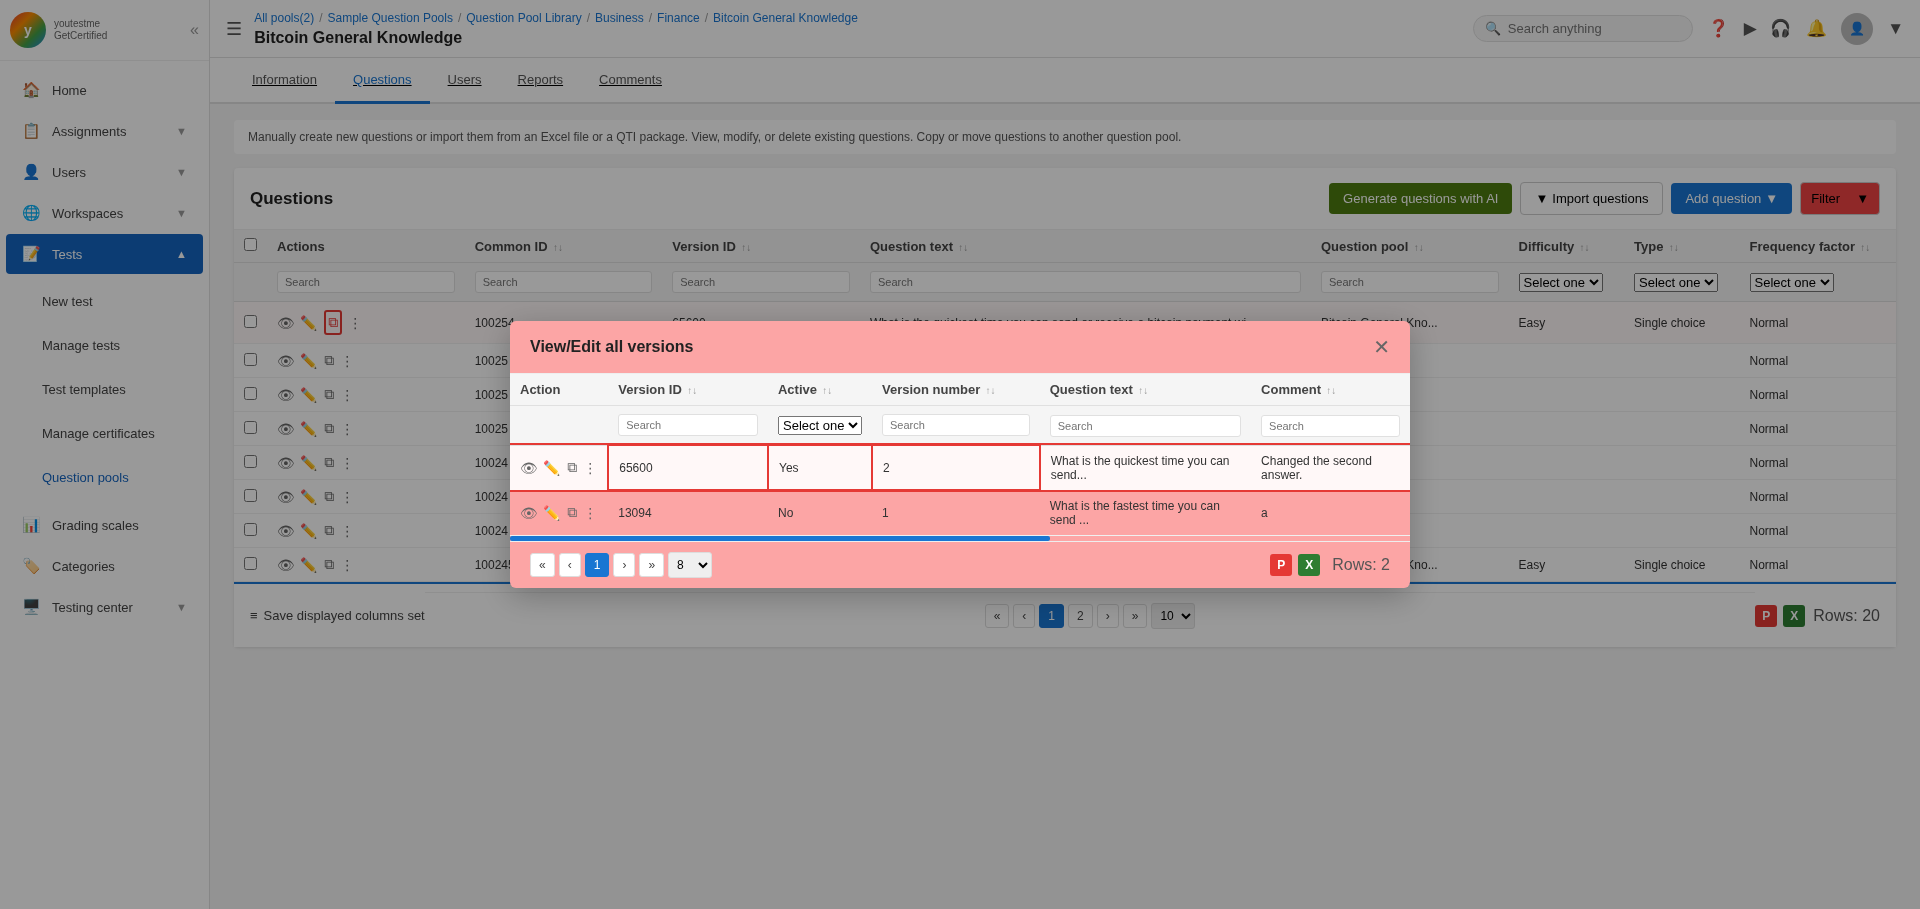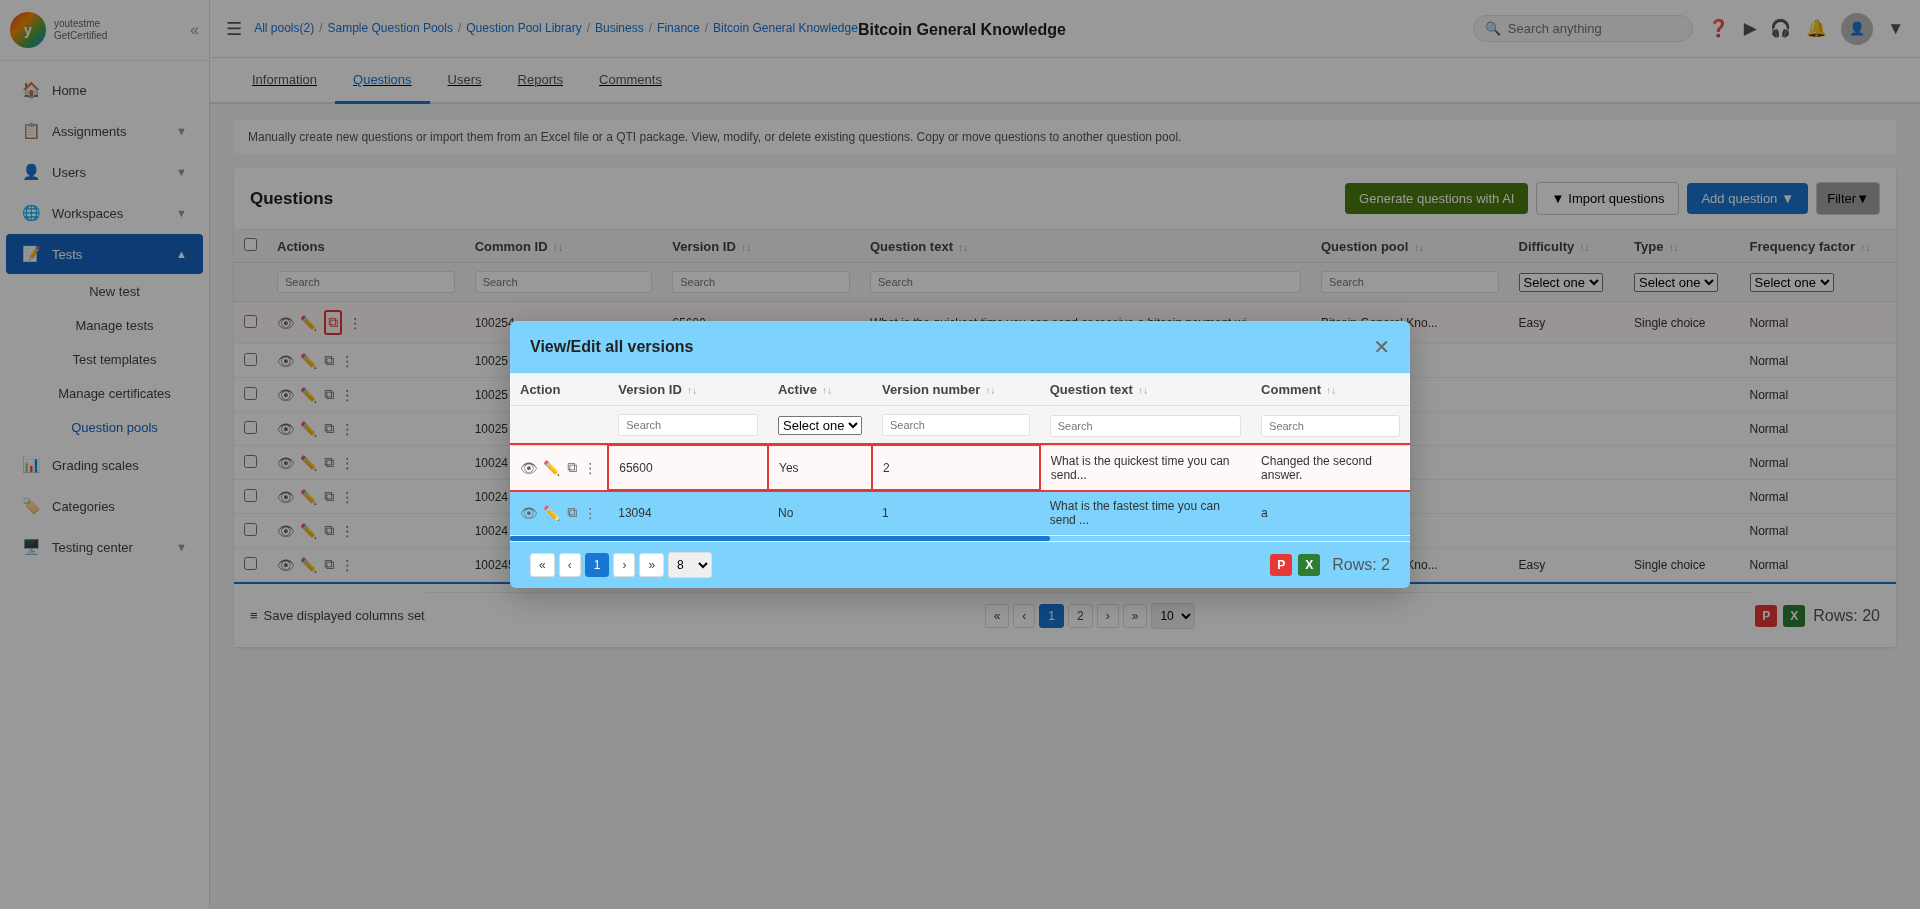--- a/index.html
+++ b/index.html
@@ -12,33 +12,33 @@
     .logo-text { font-size: 13px; font-weight: 700; color: #333; line-height: 1.2; }
     .logo-text span { font-size: 10px; display: block; color: #666; font-weight: 400; }
     .sidebar-collapse { margin-left: auto; color: #999; cursor: pointer; font-size: 16px; }
     .sidebar-nav { flex: 1; overflow-y: auto; padding: 8px 0; }
     .nav-item { display: flex; align-items: center; padding: 11px 16px; cursor: pointer; color: #444; border-radius: 4px; margin: 1px 6px; }
     .nav-item.active { background: #1565c0; color: #fff; border-radius: 4px; }
     .nav-item .nav-icon { width: 20px; margin-right: 10px; display: flex; align-items: center; justify-content: center; font-size: 15px; }
     .nav-item .nav-label { flex: 1; font-size: 13px; }
     .nav-item .nav-arrow { font-size: 11px; color: #999; }
     .nav-item.active .nav-arrow { color: #fff; }
-    .nav-sub-item { display: flex; align-items: center; padding: 9px 16px 9px 36px; cursor: pointer; color: #444; margin: 1px 6px; border-radius: 4px; justify-content: center; }
+    .nav-sub-item { display: flex; align-items: center; padding: 9px 16px 9px 36px; cursor: pointer; color: #444; margin: 11px 6px; border-radius: 4px; }
     .nav-sub-item.active-sub { color: #1565c0; font-weight: 500; }
 
     
     .main { flex: 1; display: flex; flex-direction: column; overflow: hidden; }
 
     
     .topbar { background: #fff; border-bottom: 1px solid #e0e0e0; padding: 0 16px; display: flex; align-items: center; height: 58px; }
     .hamburger { margin-right: 12px; color: #555; cursor: pointer; font-size: 18px; }
     .breadcrumb-item { color: #1976d2; cursor: pointer; font-size: 12px; }
     .breadcrumb-sep { color: #999; font-size: 12px; }
     .breadcrumb-title { font-size: 16px; font-weight: 600; color: #222; margin-top: 2px; }
-    .breadcrumb-wrap { display: flex; flex-direction: row; }
+    .breadcrumb-wrap { display: flex; flex-direction: column; }
     .search-bar { display: flex; align-items: center; background: #f5f5f5; border: 1px solid #e0e0e0; border-radius: 20px; padding: 5px 12px; width: 220px; margin-left: auto; }
     .search-bar input { border: none; background: transparent; outline: none; font-size: 13px; width: 160px; }
     .topbar-icons { display: flex; align-items: center; gap: 14px; margin-left: 16px; }
     .topbar-icon { color: #555; cursor: pointer; font-size: 17px; }
     .avatar { width: 32px; height: 32px; border-radius: 50%; background: #bdbdbd; display: flex; align-items: center; justify-content: center; cursor: pointer; overflow: hidden; }
 
     
     .page-tabs { background: #fff; border-bottom: 2px solid #e0e0e0; padding: 0 24px; display: flex; gap: 0; text-decoration: underline; }
     .tab { padding: 14px 18px; cursor: pointer; color: #555; font-size: 13px; border-bottom: 3px solid transparent; margin-bottom: -2px; }
     .tab.active-tab { color: #1976d2; border-bottom: 3px solid #1976d2; font-weight: 500; }
@@ -47,21 +47,21 @@
     .content { flex: 1; overflow-y: auto; padding: 16px 24px; background: #f5f5f5; position: relative; }
     .info-text { font-size: 12px; color: #555; margin-bottom: 14px; background: #fff; padding: 10px 14px; border-radius: 4px; }
 
     
     .questions-panel { background: #fff; border-radius: 4px; box-shadow: 0 1px 3px rgba(0,0,0,0.1); }
     .questions-header { display: flex; align-items: center; padding: 14px 16px; border-bottom: 1px solid #eee; }
     .questions-title { font-size: 17px; font-weight: 600; color: #222; flex: 1; }
     .btn-ai { background: #4d7c0f; color: #fff; border: none; border-radius: 4px; padding: 8px 14px; cursor: pointer; font-size: 13px; margin-right: 8px; }
     .btn-import { background: #fff; border: 1px solid #ccc; border-radius: 4px; padding: 8px 14px; cursor: pointer; font-size: 13px; display: flex; align-items: center; gap: 4px; margin-right: 8px; }
     .btn-add { background: #1976d2; color: #fff; border: none; border-radius: 4px; padding: 8px 14px; cursor: pointer; font-size: 13px; display: flex; align-items: center; gap: 4px; margin-right: 8px; }
-    .btn-filter { background: #a3a3a3; border: 1px solid #ccc; border-radius: 4px; padding: 8px 10px; cursor: pointer; font-size: 13px; display: flex; align-items: center; gap: 0; }
+    .btn-filter { background: #ef4444; border: 1px solid #ccc; border-radius: 4px; padding: 8px 10px; cursor: pointer; font-size: 13px; display: flex; align-items: center; gap: 16px; }
 
     
     .table-wrap { overflow-x: auto; }
     table { width: 100%; border-collapse: collapse; }
     th { background: #f5f5f5; padding: 8px 10px; text-align: left; font-size: 12px; font-weight: 600; color: #444; border-bottom: 1px solid #e0e0e0; white-space: nowrap; }
     td { padding: 8px 10px; border-bottom: 1px solid #f0f0f0; font-size: 12px; color: #333; }
     .sort-icon { font-size: 10px; color: #999; margin-left: 2px; }
     .search-cell input { width: 100%; border: 1px solid #e0e0e0; border-radius: 3px; padding: 4px 7px; font-size: 11px; outline: none; }
     .action-icons { display: flex; align-items: center; gap: 6px; }
     .action-icon { color: #666; cursor: pointer; font-size: 14px; }
@@ -79,21 +79,21 @@
     .export-pdf { background: #e53935; color: #fff; }
     .export-excel { background: #2e7d32; color: #fff; }
     .rows-label { color: #555; font-size: 16px; margin-left: 8px; }
 
     
     .bottom-bar { display: flex; align-items: center; padding: 8px 16px; border-top: 2px solid #1976d2; background: #fff; }
     .save-cols { display: flex; align-items: center; gap: 6px; font-size: 12px; color: #444; cursor: pointer; }
 
     
     .modal-overlay { position: fixed; top: 0; left: 0; width: 100%; height: 100%; background: rgba(0,0,0,0.4); z-index: 100; display: flex; align-items: center; justify-content: center; }
-    .modal { background: #7dd3fc; border-radius: 6px; box-shadow: 0 8px 32px rgba(0,0,0,0.25); width: 900px; max-width: 95vw; overflow: hidden; }
+    .modal { background: #fca5a5; border-radius: 6px; box-shadow: 0 8px 32px rgba(0,0,0,0.25); width: 900px; max-width: 95vw; overflow: hidden; }
     .modal-header { display: flex; align-items: center; padding: 16px 20px; border-bottom: 1px solid #eee; }
     .modal-title { font-size: 16px; font-weight: 600; color: #222; flex: 1; }
     .modal-close { background: none; border: none; font-size: 20px; cursor: pointer; color: #666; line-height: 1; }
     .modal-table-wrap { overflow-x: auto; max-height: 340px; }
     .modal table { width: 100%; }
     .modal th { background: #f5f5f5; }
     .modal-footer { padding: 14px 20px; display: flex; justify-content: center; }
     .btn-cancel { background: #fff; border: 1px solid #ccc; border-radius: 4px; padding: 8px 20px; cursor: pointer; font-size: 13px; color: #444; }
 
     

